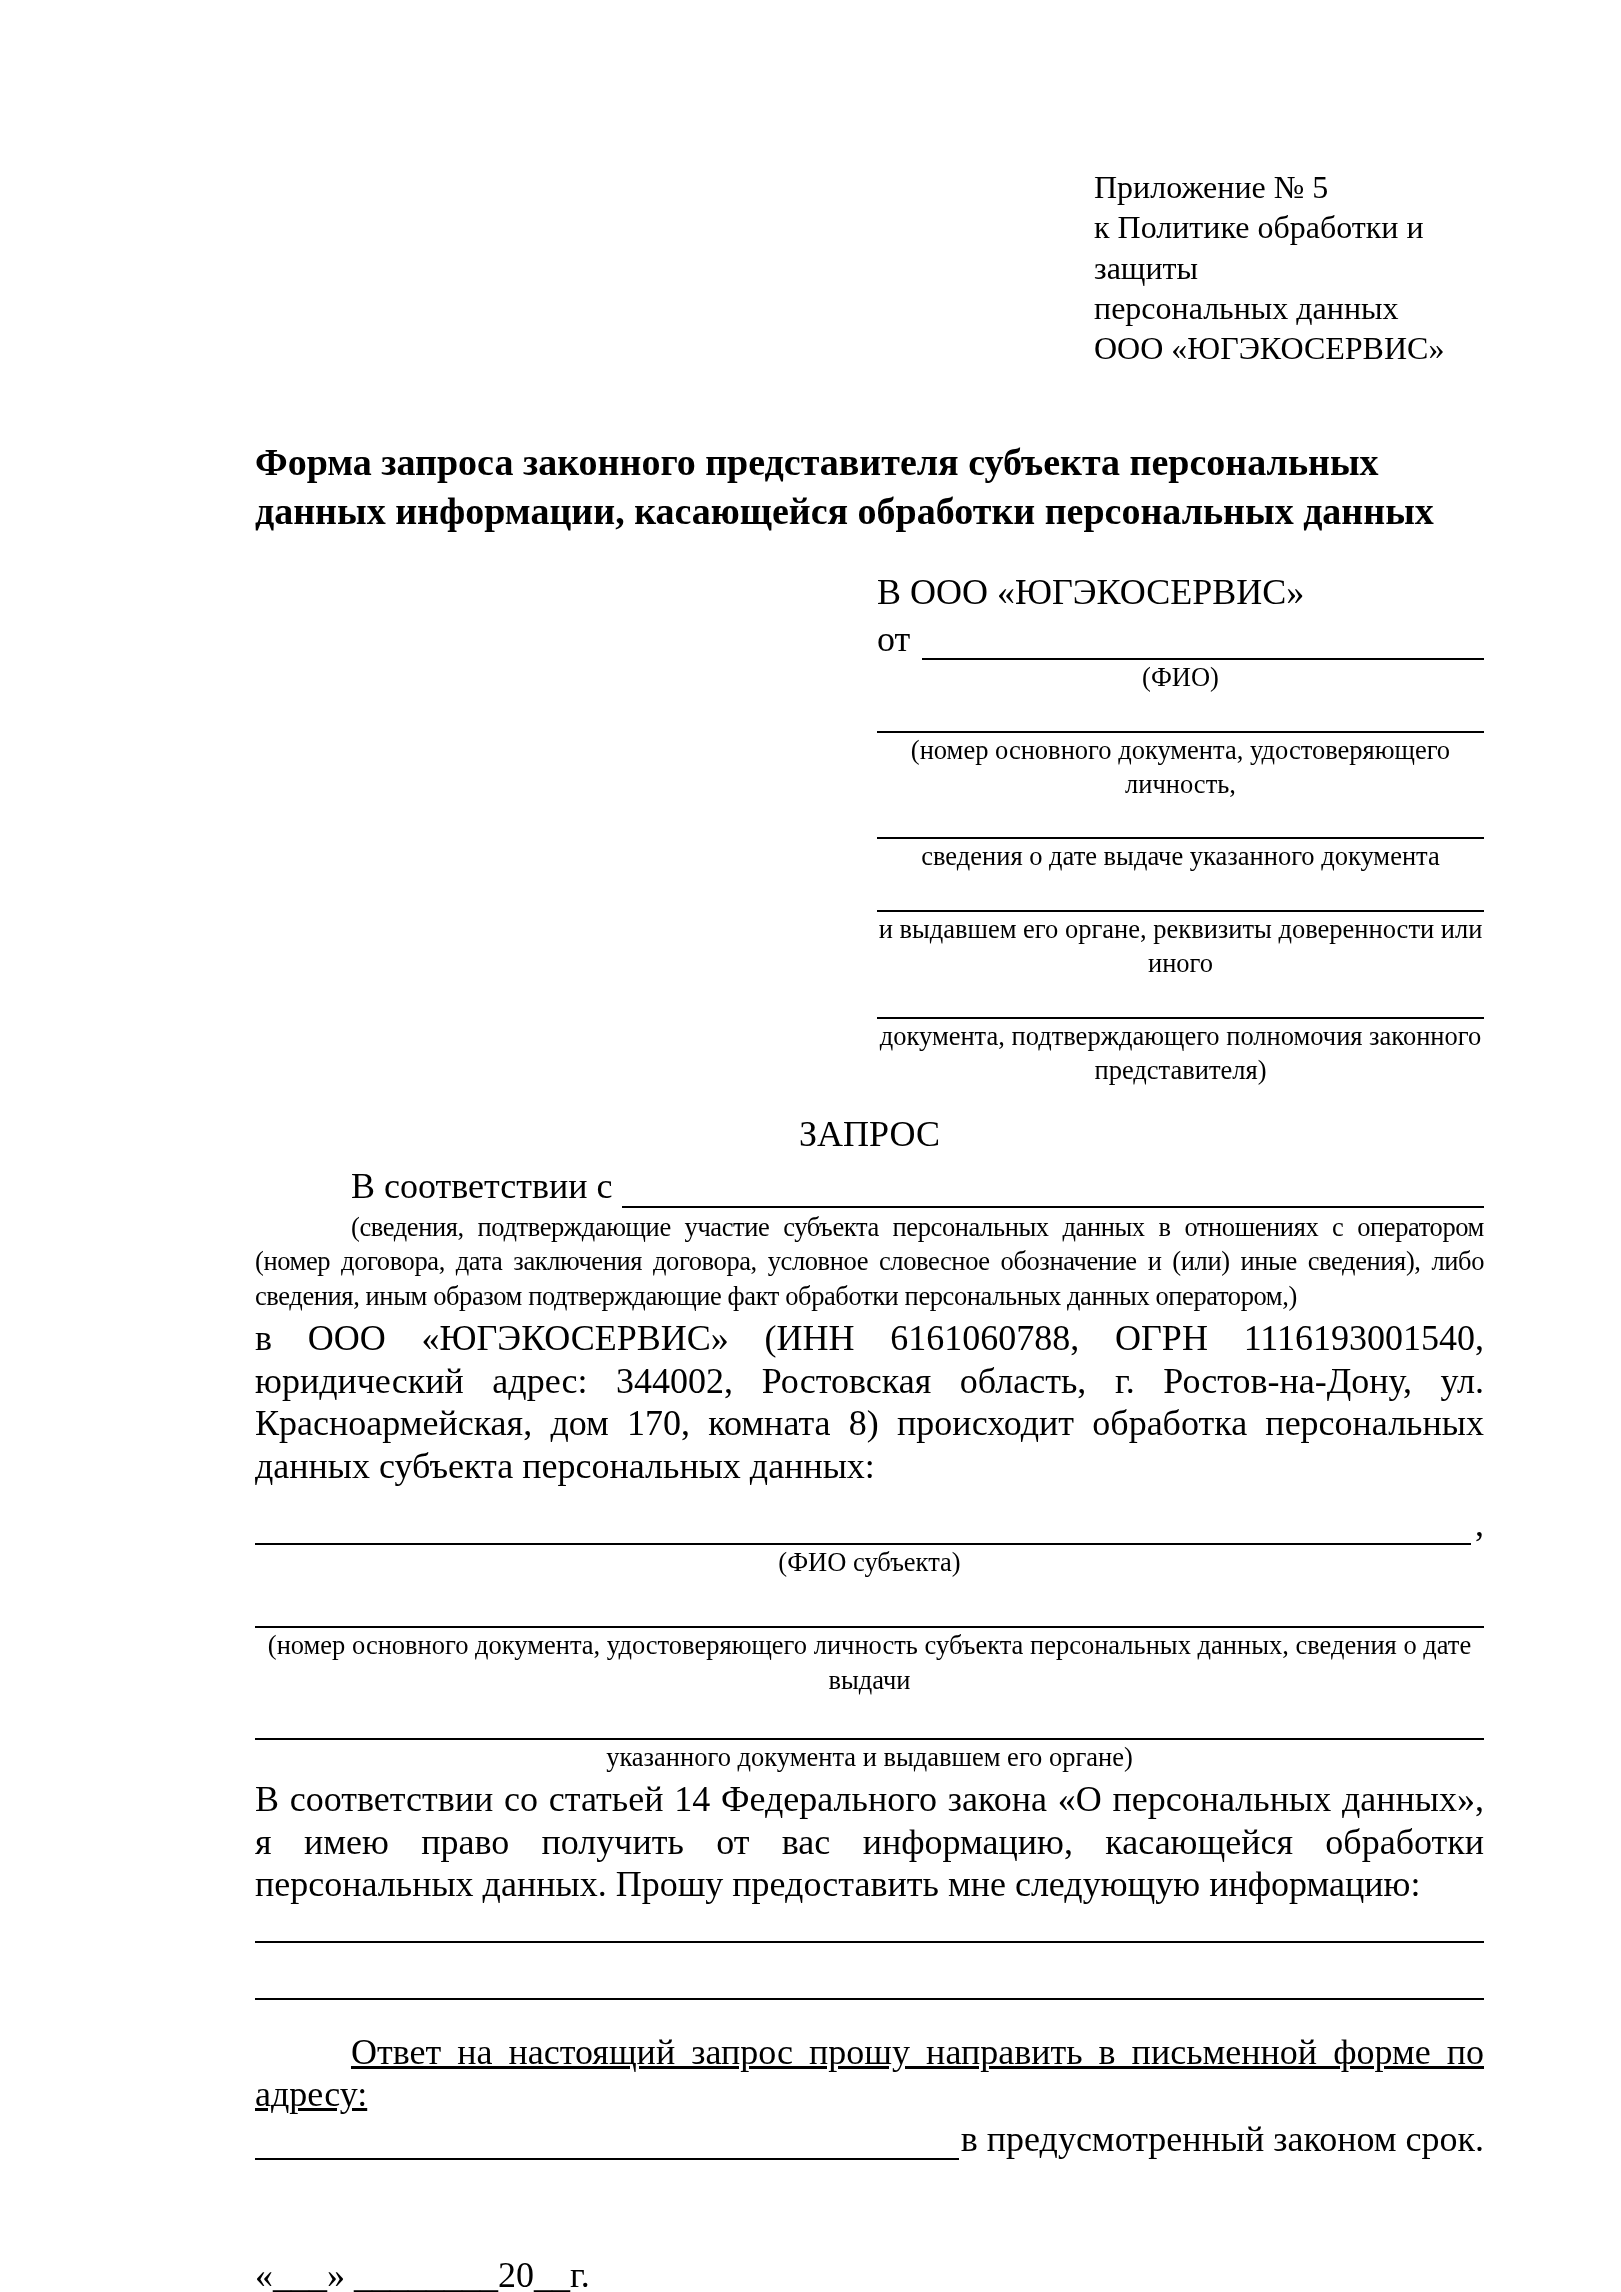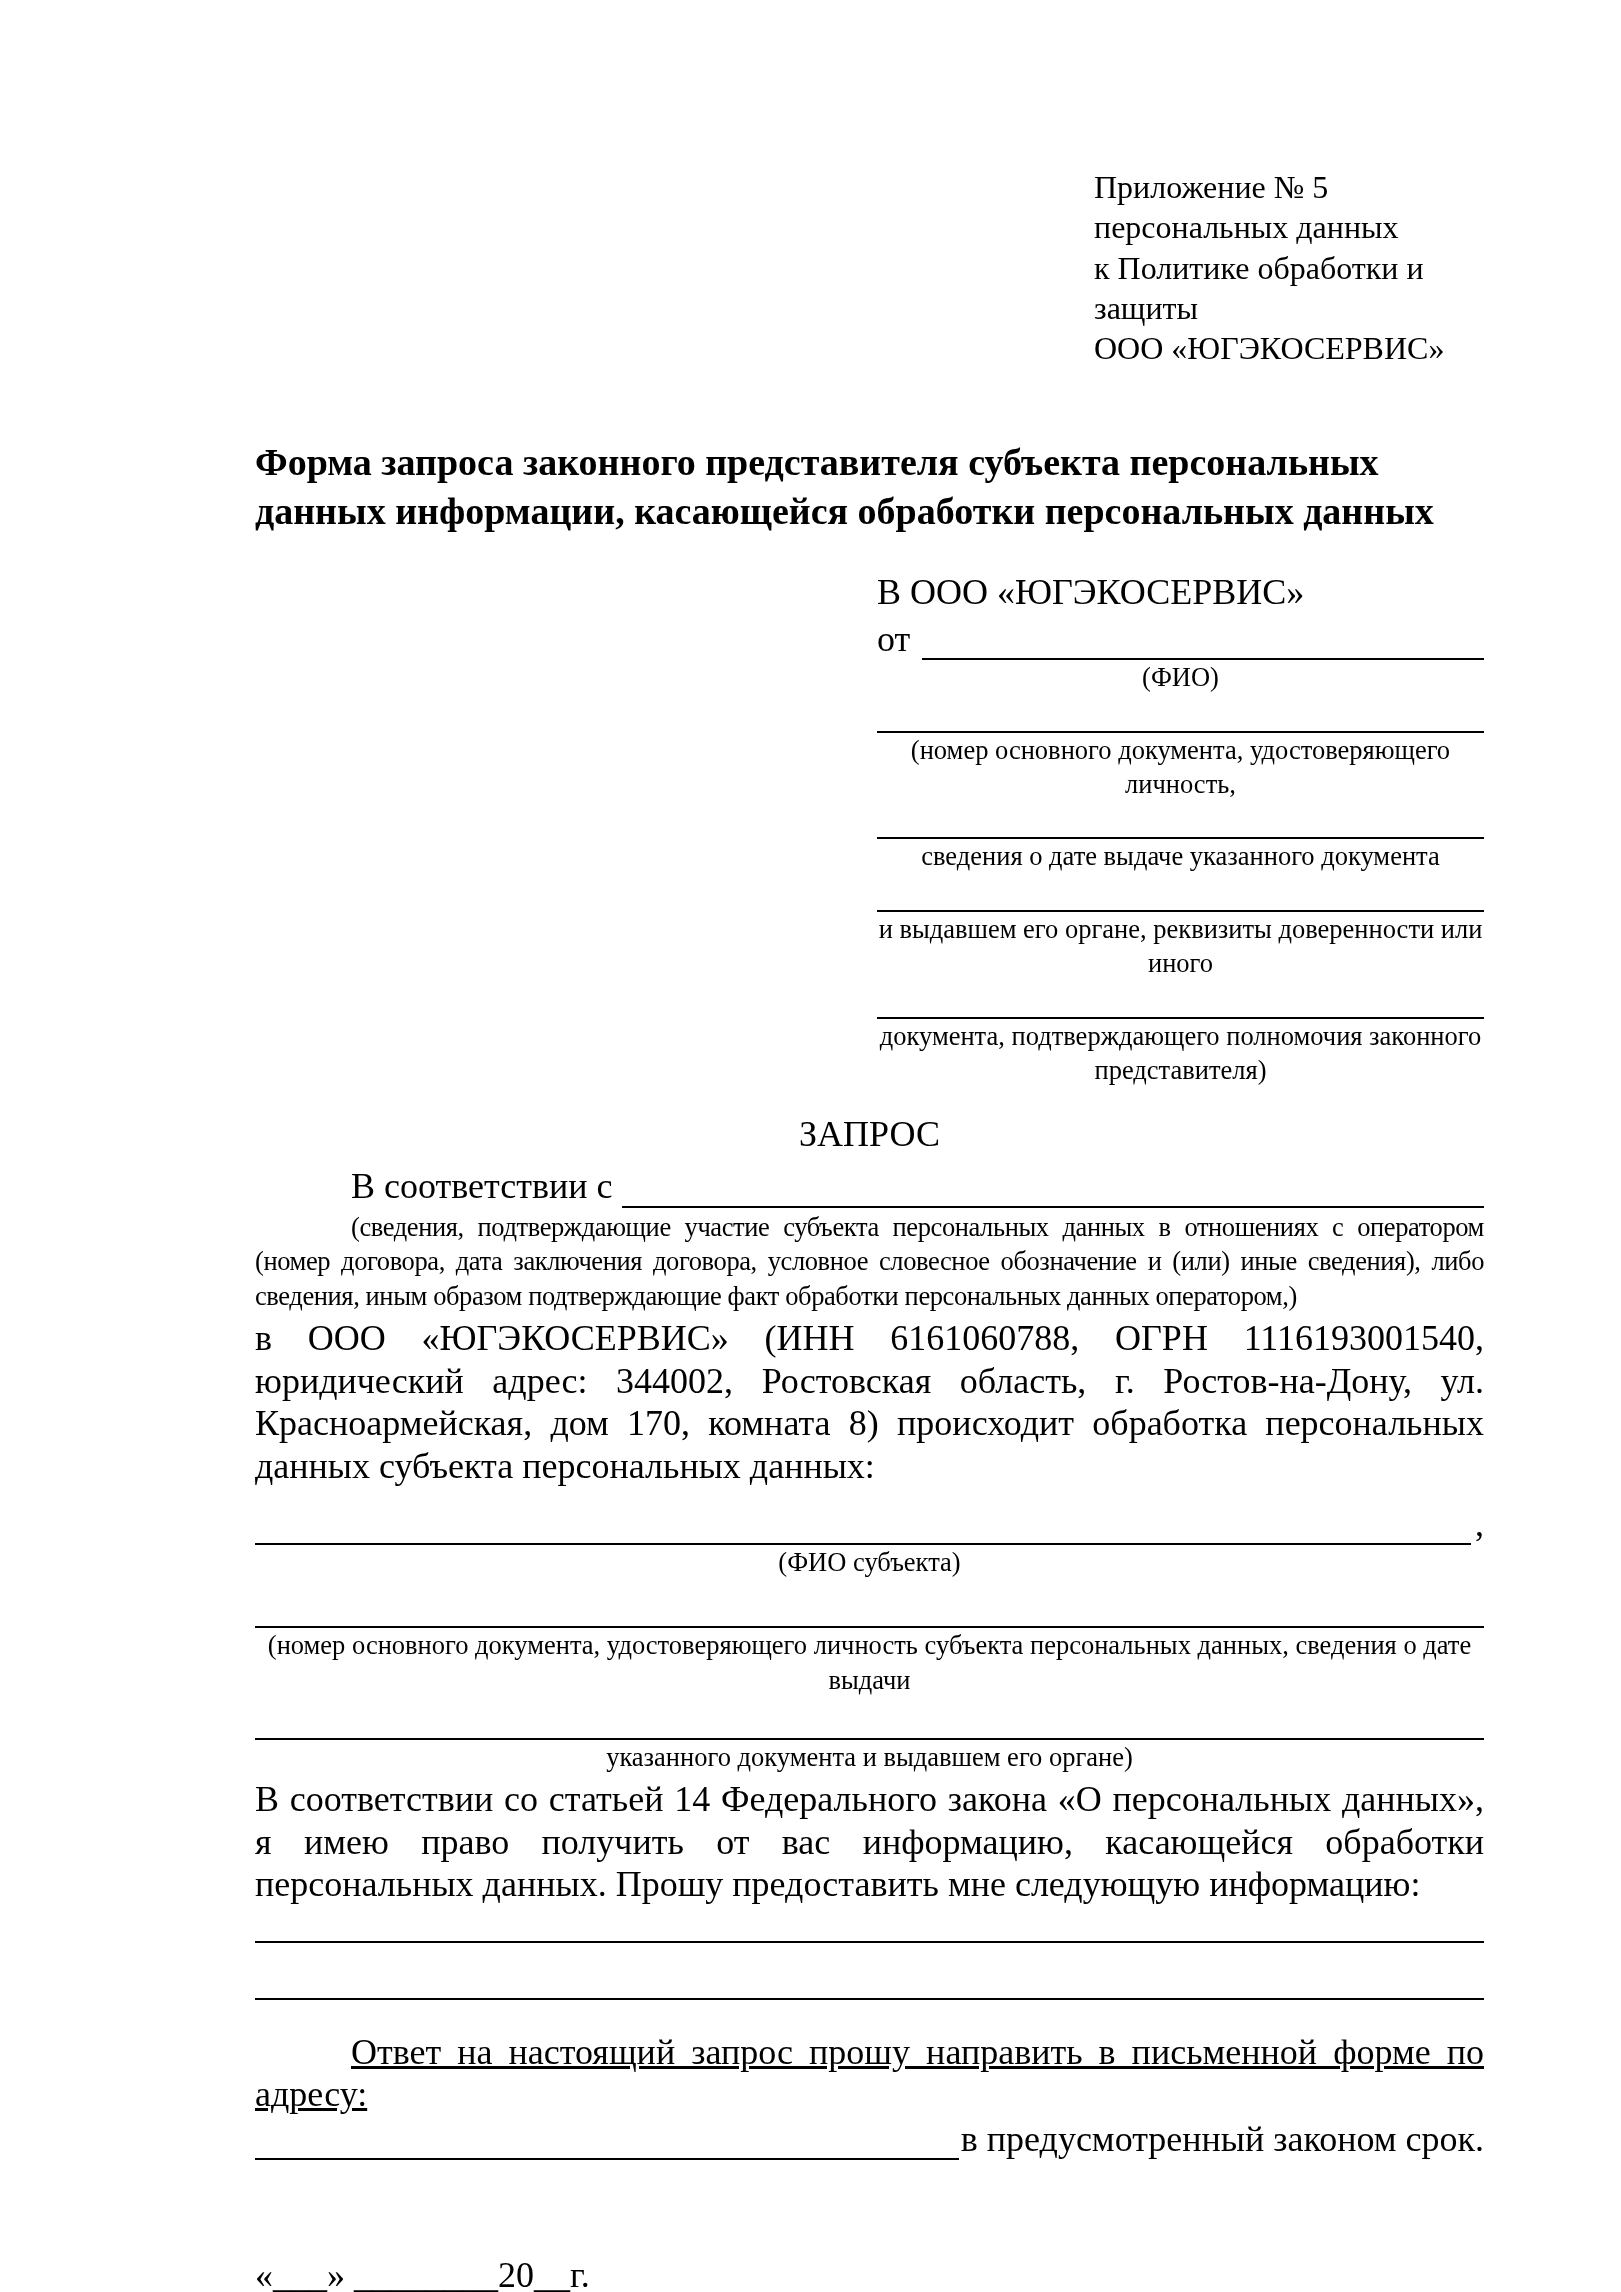--- a/index.html
+++ b/index.html
@@ -73,22 +73,22 @@
   .sig-group { display: flex; align-items: flex-end; width: 573px; }
   .sig-group .sig-cap { white-space: nowrap; }
 </style>
 </head>
 <body>
 
 <div class="page">
 
   <div class="hdr">
     <div>Приложение № 5</div>
+    <div>к Политике обработки и защиты</div>
     <div>персональных данных</div>
-    <div>к Политике обработки и защиты</div>
     <div>ООО «ЮГЭКОСЕРВИС»</div>
   </div>
 
   <div class="title">Форма запроса законного представителя субъекта персональных данных информации, касающейся обработки персональных данных</div>
 
   <div class="addr">
     <div class="addr-to">В ООО «ЮГЭКОСЕРВИС»</div>
     <div class="from-row">
       <span class="label">от</span>
       <span class="fill"></span>

